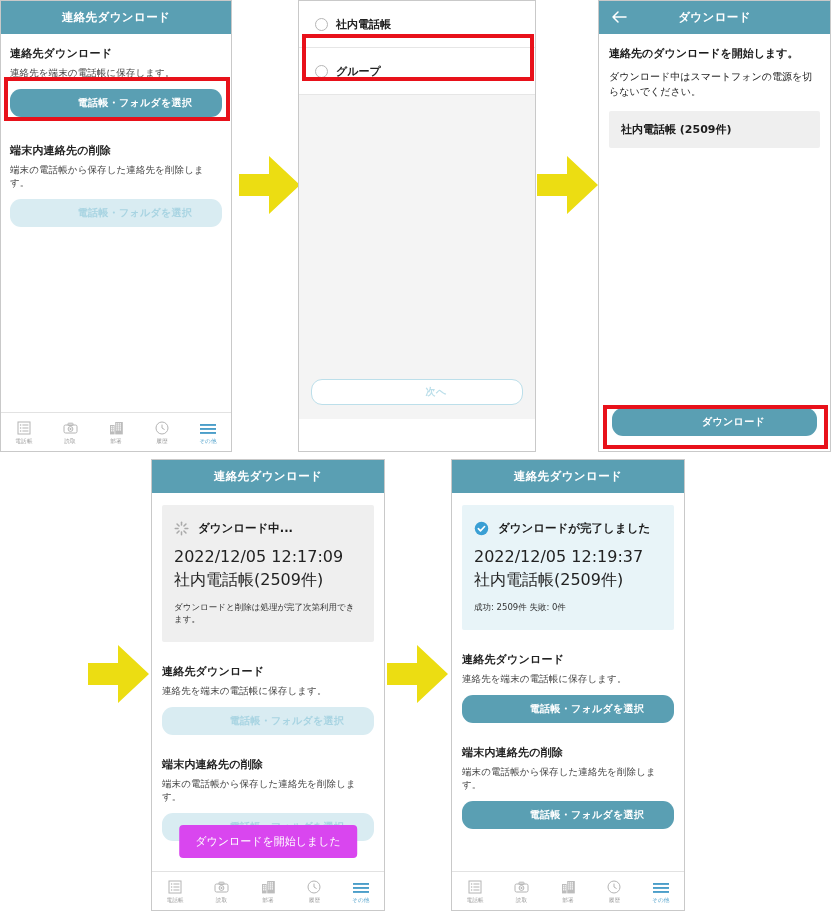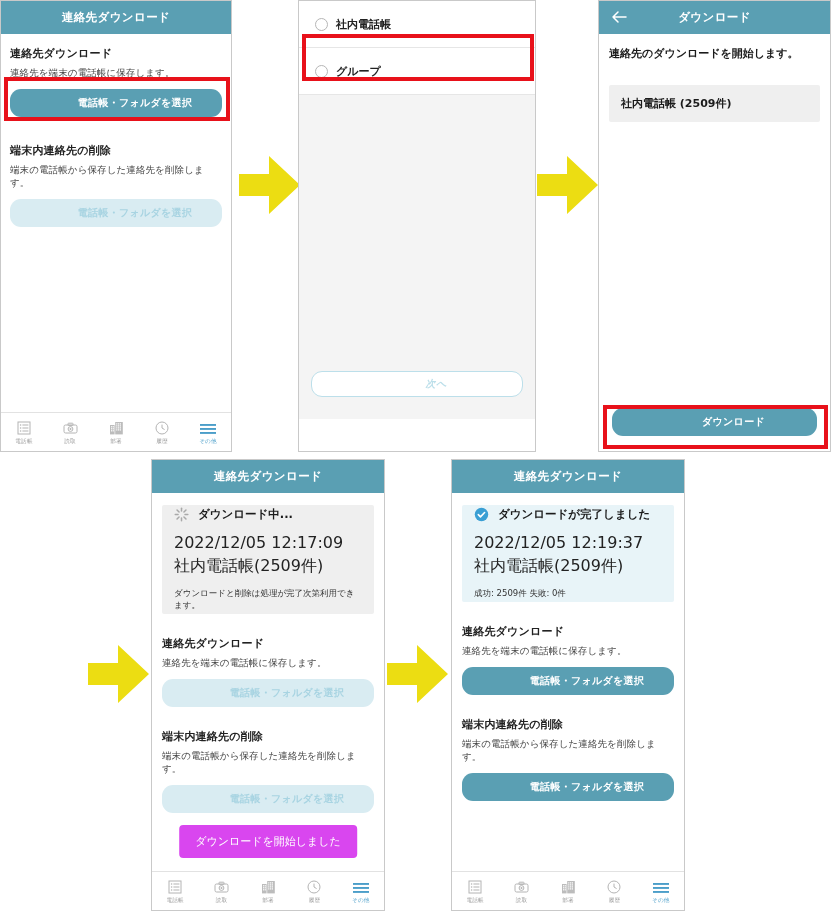--- a/index.html
+++ b/index.html
@@ -71,37 +71,37 @@
   }
   .radio-circle{
     width:13px;height:13px;border-radius:50%;
     border:1.4px solid #b6b6b6;box-sizing:border-box;flex:0 0 auto;
   }
   .radio-label{font-size:11px;font-weight:bold;color:#222;}
 
   
   .info-card{
     background:#efefef;border-radius:2px;
-    padding:2px 12px;box-sizing:border-box;
+    padding:16px 12px;box-sizing:border-box;
   }
   .info-card.blue{background:#e8f4f8;}
   .info-head{
     display:flex;align-items:center;gap:9px;margin-bottom:9px;
   }
   .info-head-text{font-size:11.5px;font-weight:bold;color:#1b1b1b;}
   .info-lines{font-size:16px;color:#222;line-height:1.45;}
   .info-note{font-size:8.5px;color:#333;margin-top:11px;}
   .info-stat{font-size:8.5px;color:#333;margin-top:11px;}
 
   .card-plain{
     background:#efefef;border-radius:2px;
     padding:11px 12px;box-sizing:border-box;
     font-size:11px;font-weight:bold;color:#1b1b1b;
   }
-  .lead{font-size:11px;font-weight:bold;color:#1b1b1b;margin:0 0 24px;}
+  .lead{font-size:11px;font-weight:bold;color:#1b1b1b;margin:0 0 8px;}
   .sub{font-size:10px;color:#222;line-height:1.5;margin:0 0 12px;}
 
   
   .tabbar{
     position:absolute;left:0;right:0;bottom:0;height:38px;
     border-top:1px solid #e2e2e2;background:#ffffff;
     display:flex;align-items:center;
   }
   .tab{
     flex:1;display:flex;flex-direction:column;align-items:center;
@@ -235,21 +235,21 @@
     <div class="body" style="height:418px;background:#f4f4f4;">
       <div class="radio-row">
         <span class="radio-circle"></span>
         <span class="radio-label">社内電話帳</span>
       </div>
       <div class="radio-row">
         <span class="radio-circle"></span>
         <span class="radio-label">グループ</span>
       </div>
       <div style="background:#f4f4f4;height:310px;"></div>
-      <div style="position:absolute;left:12px;right:12px;bottom:22px;font-style:italic;">
+      <div style="position:absolute;left:12px;right:12px;bottom:14px;">
         <div class="btn outline" style="height:26px;">次へ</div>
       </div>
     </div>
     <div class="redbox" style="left:3px;top:33px;width:232px;height:47px;"></div>
   </div>
 
   <div class="arrow" style="left:537px;top:154px;">
     <svg width="62" height="62" viewBox="0 0 62 62">
         <path d="M0 20 H30 V2 L61 31 L30 60 V42 H0 Z" fill="#ecdd12"></path>
       </svg>
@@ -259,20 +259,21 @@
     <div class="titlebar">
       <span class="backarrow">
         <svg width="16" height="14" viewBox="0 0 16 14">
             <path d="M15 7H2M7 2L2 7l5 5" fill="none" stroke="#ffffff" stroke-width="1.5" stroke-linecap="round" stroke-linejoin="round"></path>
           </svg>
       </span>
       <span>ダウンロード</span>
     </div>
     <div class="body" style="padding:12px 10px 0 10px;height:418px;">
       <div class="lead">連絡先のダウンロードを開始します。</div>
+      <div class="sub">ダウンロード中はスマートフォンの電源を切らないでください。</div>
       <div class="card-plain">社内電話帳 (2509件)</div>
       <div style="position:absolute;left:13px;right:13px;bottom:16px;">
         <div class="btn primary">ダウンロード</div>
       </div>
     </div>
     <div class="redbox" style="left:4px;top:404px;width:225px;height:44px;"></div>
   </div>
 
   <div class="arrow" style="left:88px;top:643px;">
     <svg width="62" height="62" viewBox="0 0 62 62">

